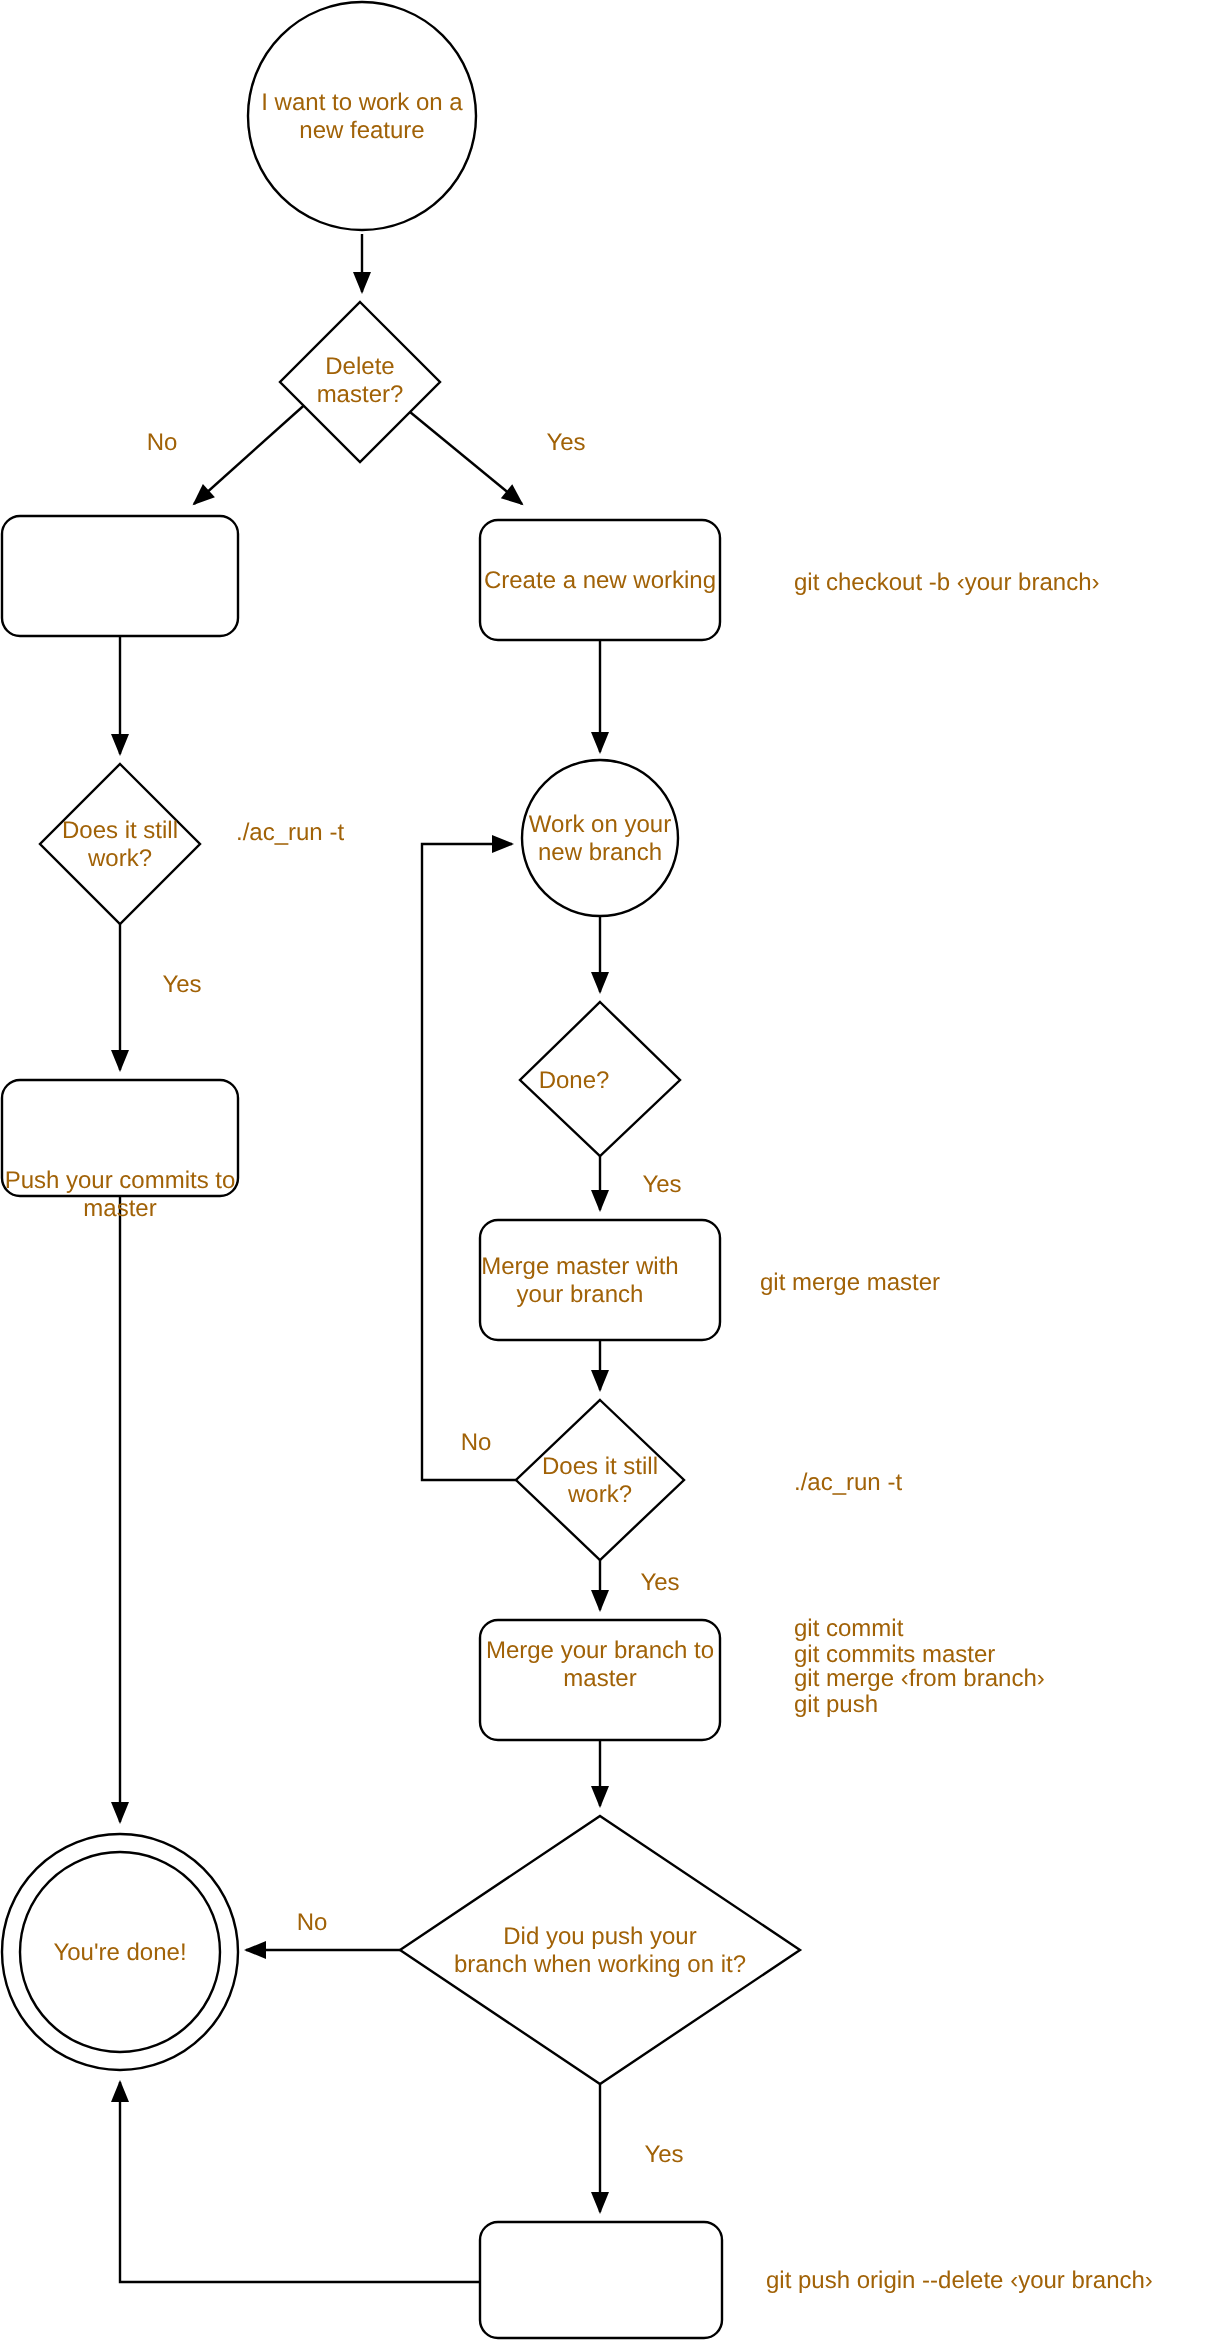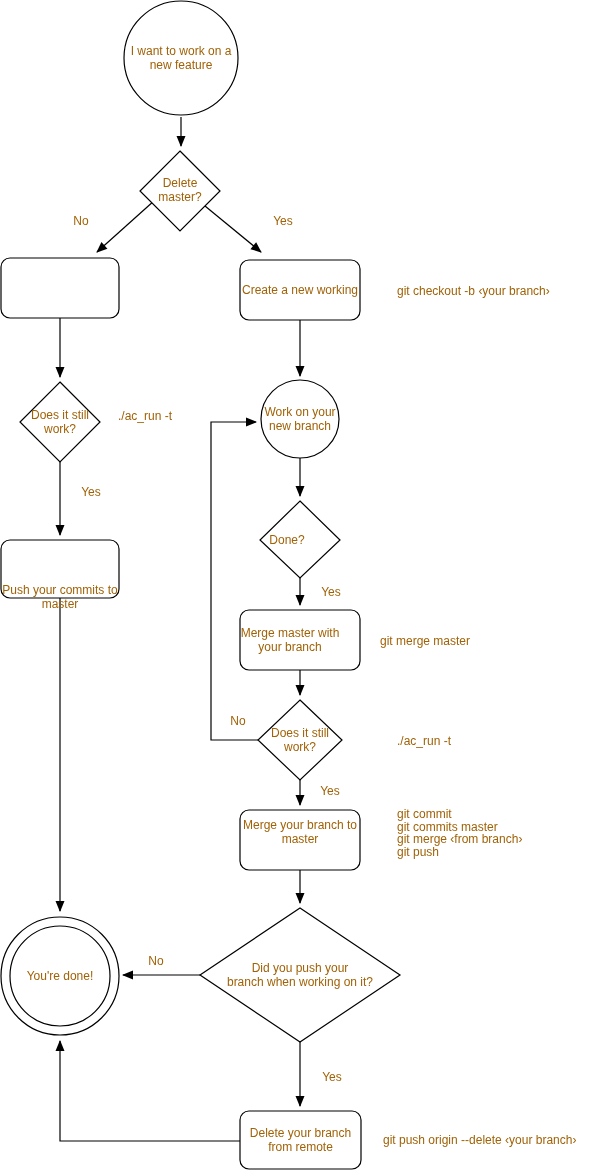--- a/index.html
+++ b/index.html
@@ -97,22 +97,20 @@
   <div class="lbl" style="left:257px; top:520px; width:60px;  height:40px;">Done?</div>
   <div class="lbl" style="left:240px; top:610px; width:100px; height:60px;">Merge master with
 your branch</div>
   <div class="lbl" style="left:258px; top:720px; width:84px;  height:40px;">Does it still
 work?</div>
   <div class="lbl" style="left:240px; top:810px; width:120px; height:44px;">Merge your branch to
 master</div>
   <div class="lbl" style="left:210px; top:948px; width:180px; height:54px;">Did you push your
 branch when working on it?</div>
   <div class="lbl" style="left:10px;  top:948px; width:100px; height:56px;text-align:right;">You're done!</div>
-  <div class="lbl" style="left:240px; top:1111px; width:121px; height:58px;">Delete your branch
-from remote</div>
 
   <div class="elbl" style="left:64px;  top:213px;  width:34px; height:16px;">No</div>
   <div class="elbl" style="left:266px; top:213px;  width:34px; height:16px;">Yes</div>
   <div class="elbl" style="left:74px;  top:484px;  width:34px; height:16px;">Yes</div>
   <div class="elbl" style="left:314px; top:584px;  width:34px; height:16px;">Yes</div>
   <div class="elbl" style="left:221px; top:713px;  width:34px; height:16px;">No</div>
   <div class="elbl" style="left:313px; top:783px;  width:34px; height:16px;">Yes</div>
   <div class="elbl" style="left:139px; top:953px;  width:34px; height:16px;">No</div>
   <div class="elbl" style="left:315px; top:1069px; width:34px; height:16px;">Yes</div>
 

